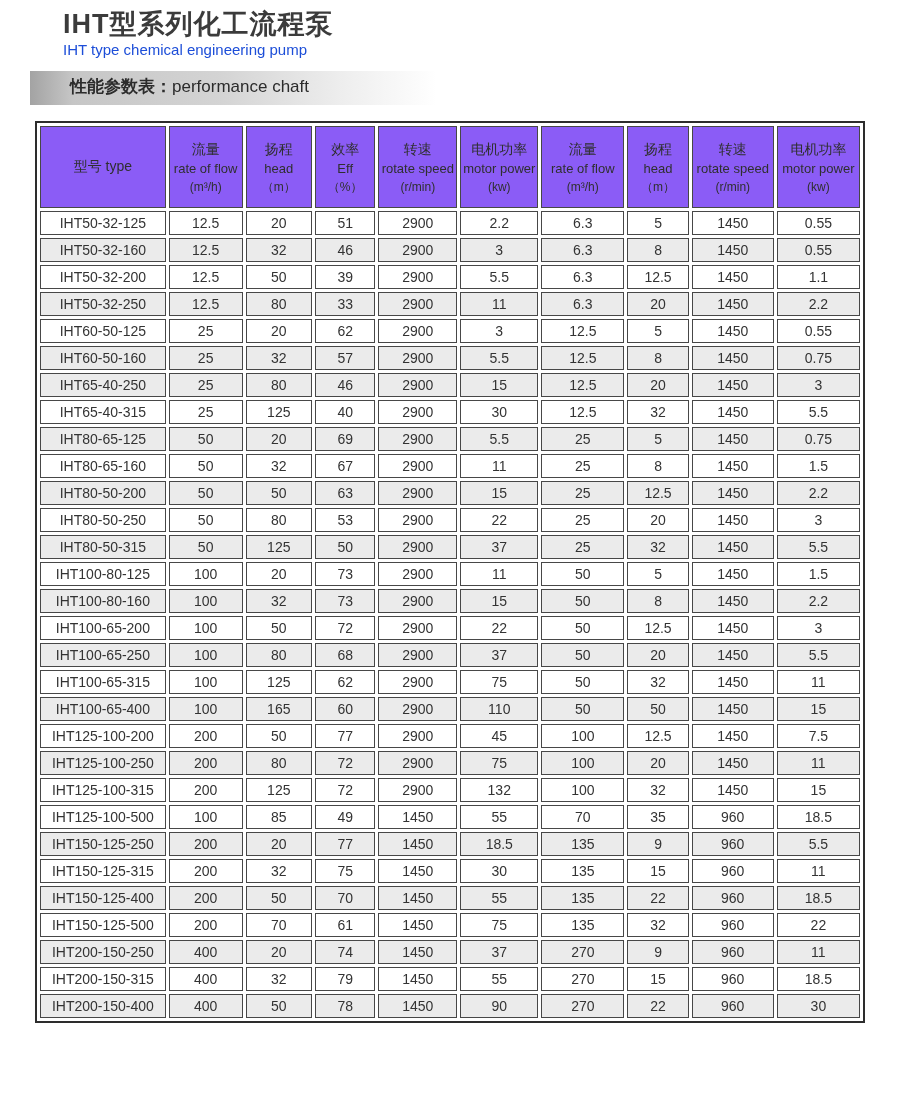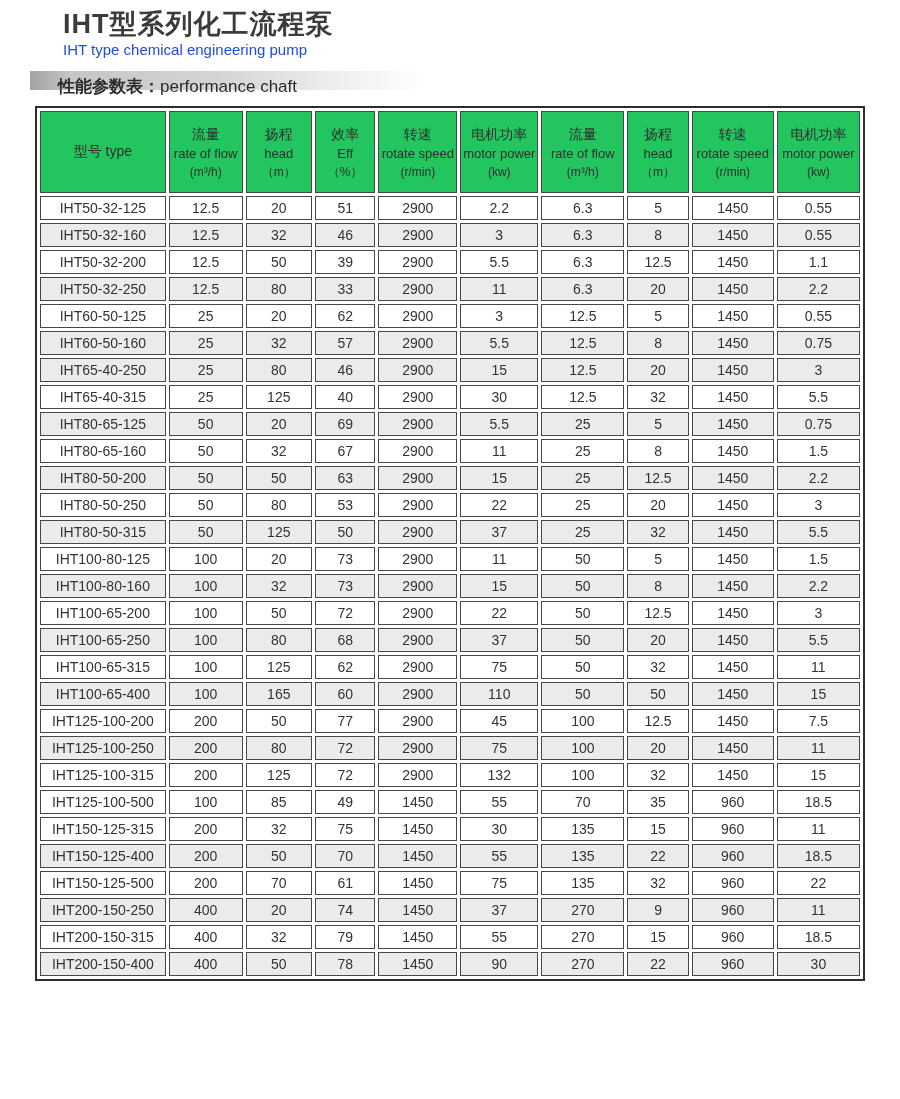--- a/index.html
+++ b/index.html
@@ -29,23 +29,23 @@
   }
   .page-subtitle {
     font-size: 15px;
     color: #1d4ed8;
     line-height: 20px;
     margin-top: 1px;
   }
   .section-banner {
     margin: 11px 0 0 30px;
     width: 388px;
-    height: 19px;
+    height: 34px;
     line-height: 31px;
-    padding-left: 28px;
+    padding-left: 40px;
     background: linear-gradient(to right, #a3a3a3 0%, #c6c6c6 10%, #d4d4d4 45%, #ededed 72%, #ffffff 95%);
     white-space: nowrap;
   }
   .section-banner .cn {
     font-size: 17px;
     font-weight: bold;
     color: #2c2c2c;
   }
   .section-banner .en {
     font-size: 17px;
@@ -61,21 +61,21 @@
     background: #ffffff;
   }
   table.perf th, table.perf td {
     border: 1px solid #474747;
     text-align: center;
     vertical-align: middle;
     padding: 0;
     overflow: hidden;
   }
   table.perf th {
-    background: #22c55e;
+    background: #8b5cf6;
     font-weight: normal;
     color: #2f2f2f;
     height: 80px;
   }
   table.perf th .h-cn   { font-size: 14px; line-height: 20px; }
   table.perf th .h-en   { font-size: 13px; line-height: 19px; }
   table.perf th .h-unit { font-size: 12px; line-height: 18px; }
   table.perf th .h-one  { font-size: 14px; }
   table.perf td {
     height: 22px;
@@ -436,20 +436,32 @@
           <td>100</td>
           <td>85</td>
           <td>49</td>
           <td>1450</td>
           <td>55</td>
           <td>70</td>
           <td>35</td>
           <td>960</td>
           <td>18.5</td>
         </tr>
+        <tr class="even">
+          <td>IHT150-125-250</td>
+          <td>200</td>
+          <td>20</td>
+          <td>77</td>
+          <td>1450</td>
+          <td>18.5</td>
+          <td>135</td>
+          <td>9</td>
+          <td>960</td>
+          <td>5.5</td>
+        </tr>
         <tr>
           <td>IHT150-125-315</td>
           <td>200</td>
           <td>32</td>
           <td>75</td>
           <td>1450</td>
           <td>30</td>
           <td>135</td>
           <td>15</td>
           <td>960</td>

